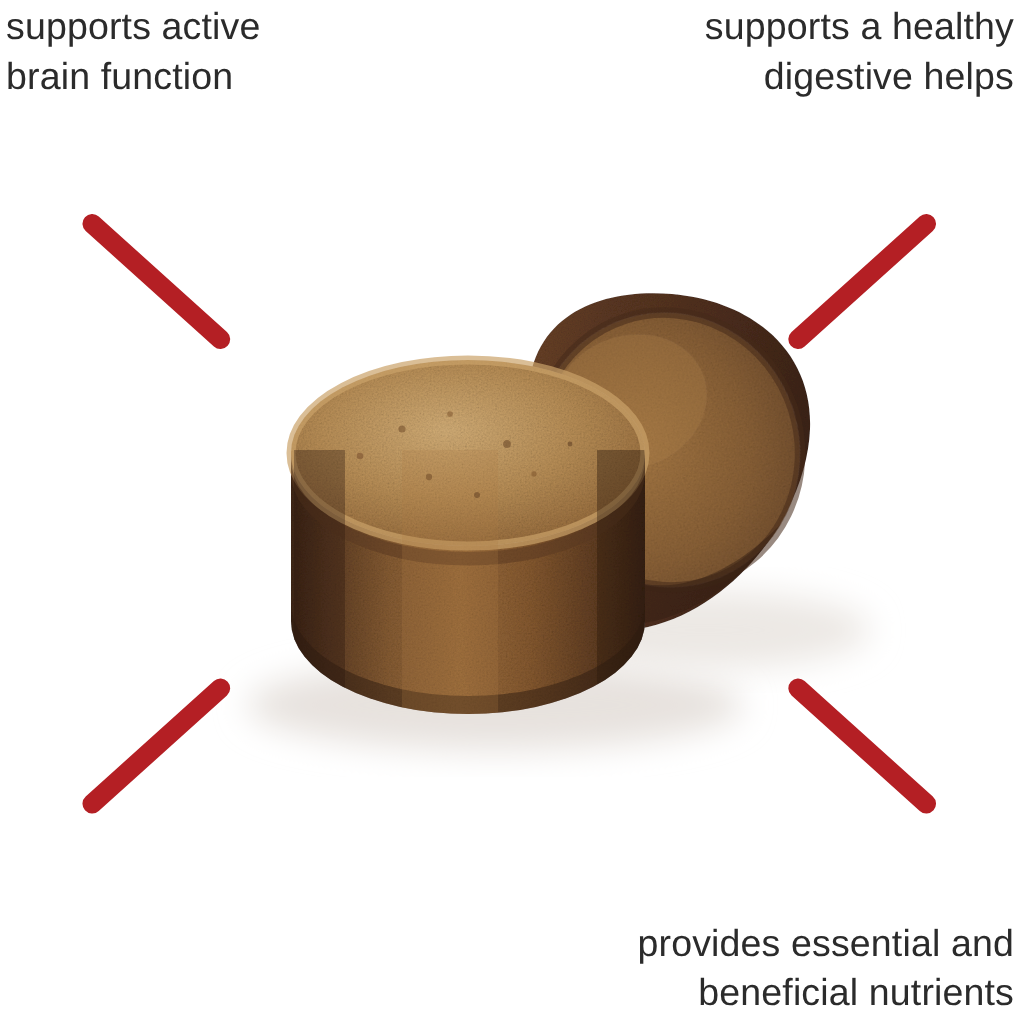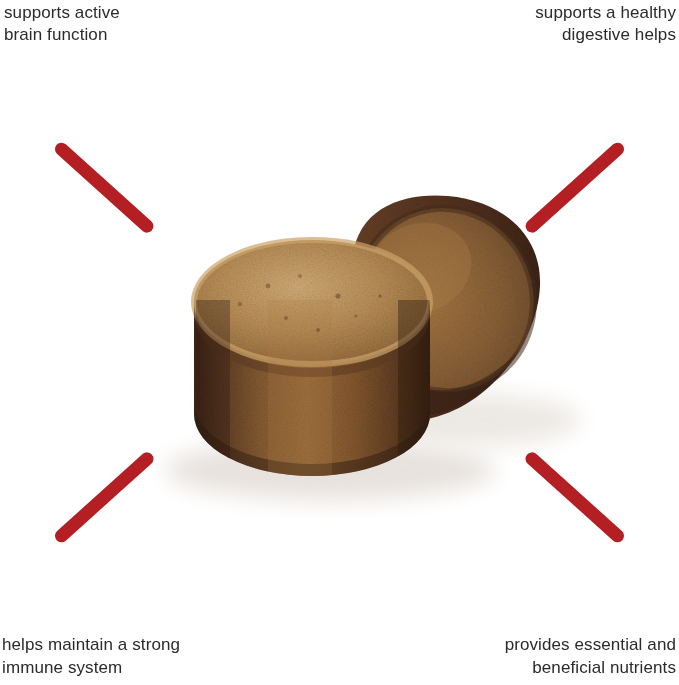--- a/index.html
+++ b/index.html
@@ -15,21 +15,21 @@
     width: 679px;
     height: 685px;
     background: #ffffff;
     overflow: hidden;
   }
 
   
   .callout {
     position: absolute;
     color: #2b2b2b;
-    font-size: 17px;
+    font-size: 25px;
     line-height: 1.32;
     font-weight: 400;
     letter-spacing: 0.1px;
     white-space: pre-line;
   }
   .callout.tl {
     left: 4px;
     top: 2px;
     text-align: left;
   }
@@ -217,18 +217,16 @@
 
   <div class="dash d-tl"></div>
   <div class="dash d-tr"></div>
   <div class="dash d-bl"></div>
   <div class="dash d-br"></div>
 
   <div class="callout tl">supports active
 brain function</div>
   <div class="callout tr">supports a healthy
 digestive helps</div>
-  <div class="callout bl">helps maintain a strong
-immune system</div>
   <div class="callout br">provides essential and
 beneficial nutrients</div>
 
 </div>
 
 </body></html>

